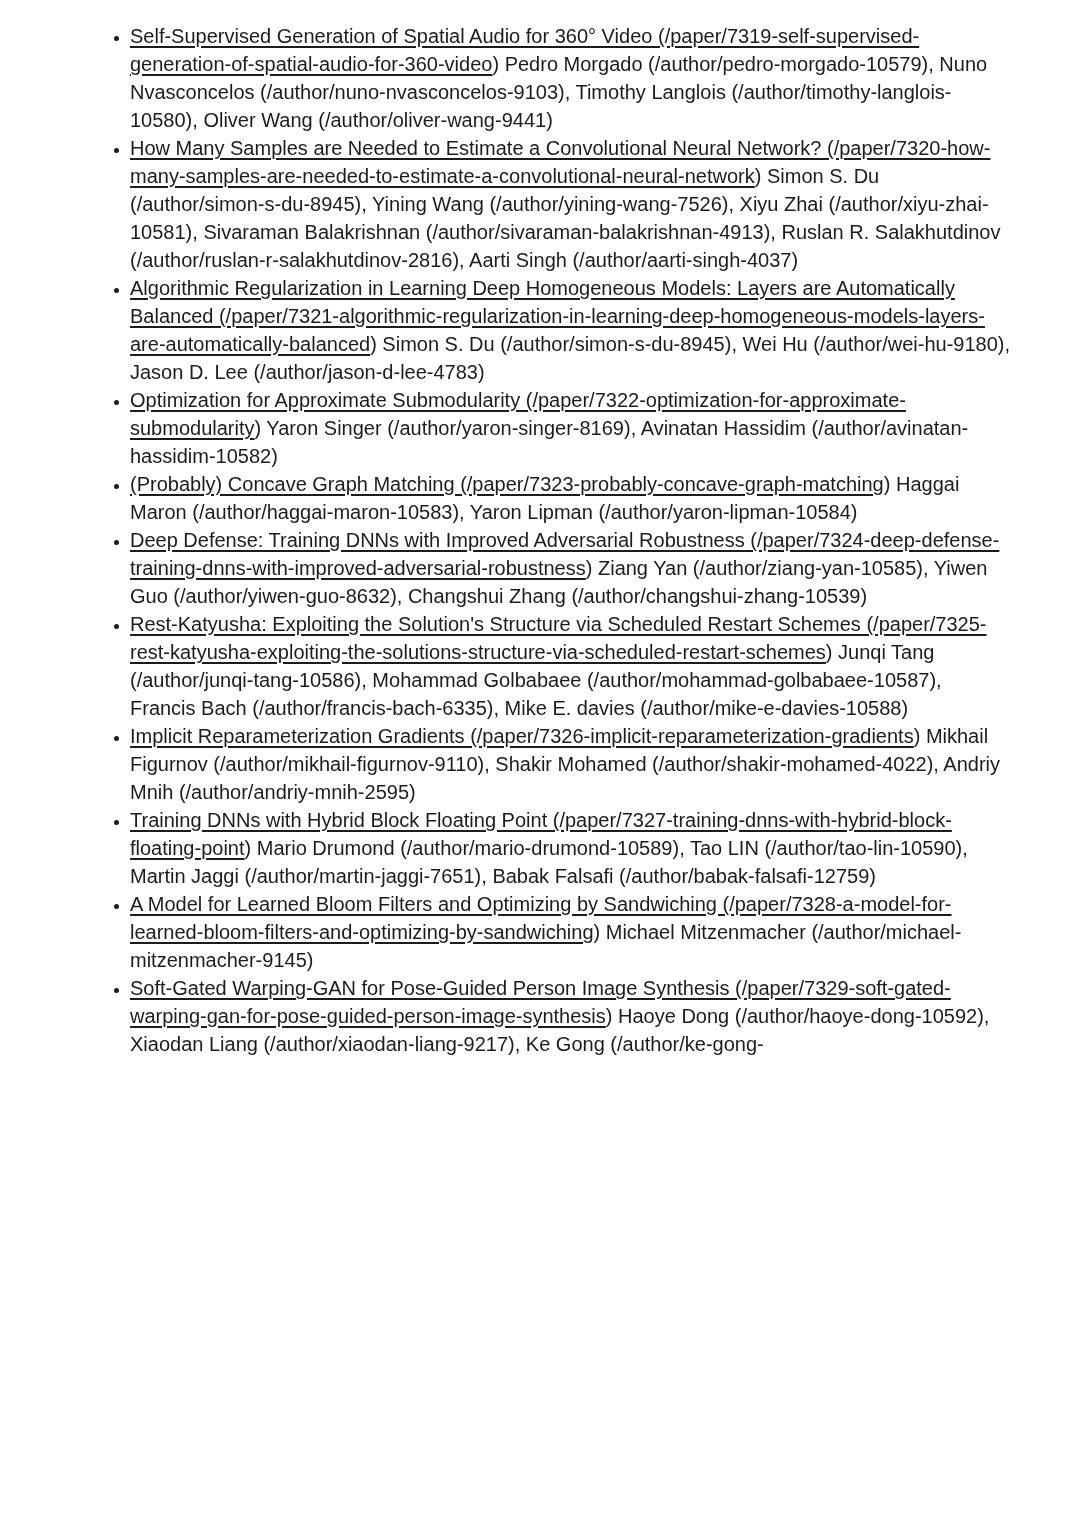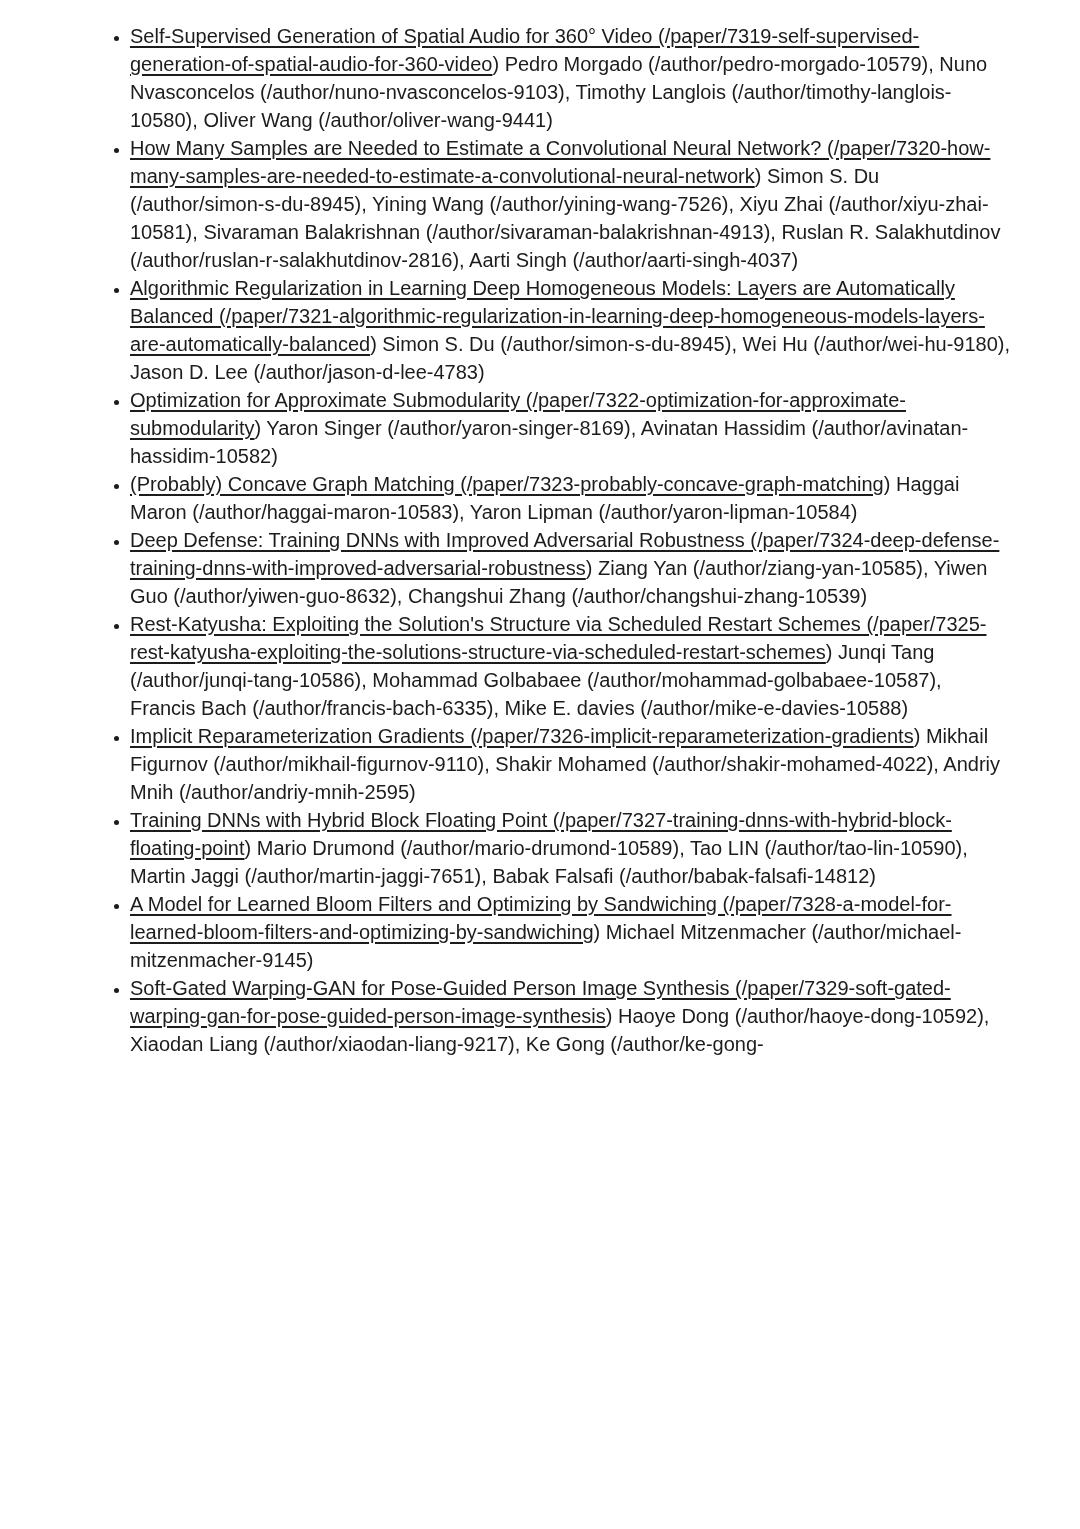--- a/index.html
+++ b/index.html
@@ -61,20 +61,20 @@
     <li class="paper"><a class="paper-link">Optimization for Approximate Submodularity (/paper/7322-optimization-for-approximate-submodularity</a><span class="paper-authors">) Yaron Singer (/author/yaron-singer-8169), Avinatan Hassidim (/author/avinatan-hassidim-10582)</span></li>
 
     <li class="paper"><a class="paper-link">(Probably) Concave Graph Matching (/paper/7323-probably-concave-graph-matching</a><span class="paper-authors">) Haggai Maron (/author/haggai-maron-10583), Yaron Lipman (/author/yaron-lipman-10584)</span></li>
 
     <li class="paper"><a class="paper-link">Deep Defense: Training DNNs with Improved Adversarial Robustness (/paper/7324-deep-defense-training-dnns-with-improved-adversarial-robustness</a><span class="paper-authors">) Ziang Yan (/author/ziang-yan-10585), Yiwen Guo (/author/yiwen-guo-8632), Changshui Zhang (/author/changshui-zhang-10539)</span></li>
 
     <li class="paper"><a class="paper-link">Rest-Katyusha: Exploiting the Solution's Structure via Scheduled Restart Schemes (/paper/7325-rest-katyusha-exploiting-the-solutions-structure-via-scheduled-restart-schemes</a><span class="paper-authors">) Junqi Tang (/author/junqi-tang-10586), Mohammad Golbabaee (/author/mohammad-golbabaee-10587), Francis Bach (/author/francis-bach-6335), Mike E. davies (/author/mike-e-davies-10588)</span></li>
 
     <li class="paper"><a class="paper-link">Implicit Reparameterization Gradients (/paper/7326-implicit-reparameterization-gradients</a><span class="paper-authors">) Mikhail Figurnov (/author/mikhail-figurnov-9110), Shakir Mohamed (/author/shakir-mohamed-4022), Andriy Mnih (/author/andriy-mnih-2595)</span></li>
 
-    <li class="paper"><a class="paper-link">Training DNNs with Hybrid Block Floating Point (/paper/7327-training-dnns-with-hybrid-block-floating-point</a><span class="paper-authors">) Mario Drumond (/author/mario-drumond-10589), Tao LIN (/author/tao-lin-10590), Martin Jaggi (/author/martin-jaggi-7651), Babak Falsafi (/author/babak-falsafi-14812)</span></li>
+    <li class="paper"><a class="paper-link">Training DNNs with Hybrid Block Floating Point (/paper/7327-training-dnns-with-hybrid-block-floating-point</a><span class="paper-authors">) Mario Drumond (/author/mario-drumond-10589), Tao LIN (/author/tao-lin-10590), Martin Jaggi (/author/martin-jaggi-7651), Babak Falsafi (/author/babak-falsafi-12759)</span></li>
 
     <li class="paper"><a class="paper-link">A Model for Learned Bloom Filters and Optimizing by Sandwiching (/paper/7328-a-model-for-learned-bloom-filters-and-optimizing-by-sandwiching</a><span class="paper-authors">) Michael Mitzenmacher (/author/michael-mitzenmacher-9145)</span></li>
 
     <li class="paper"><a class="paper-link">Soft-Gated Warping-GAN for Pose-Guided Person Image Synthesis (/paper/7329-soft-gated-warping-gan-for-pose-guided-person-image-synthesis</a><span class="paper-authors">) Haoye Dong (/author/haoye-dong-10592), Xiaodan Liang (/author/xiaodan-liang-9217), Ke Gong (/author/ke-gong-</span></li>
 
   </ul>
 </div>
 
 </body></html>

